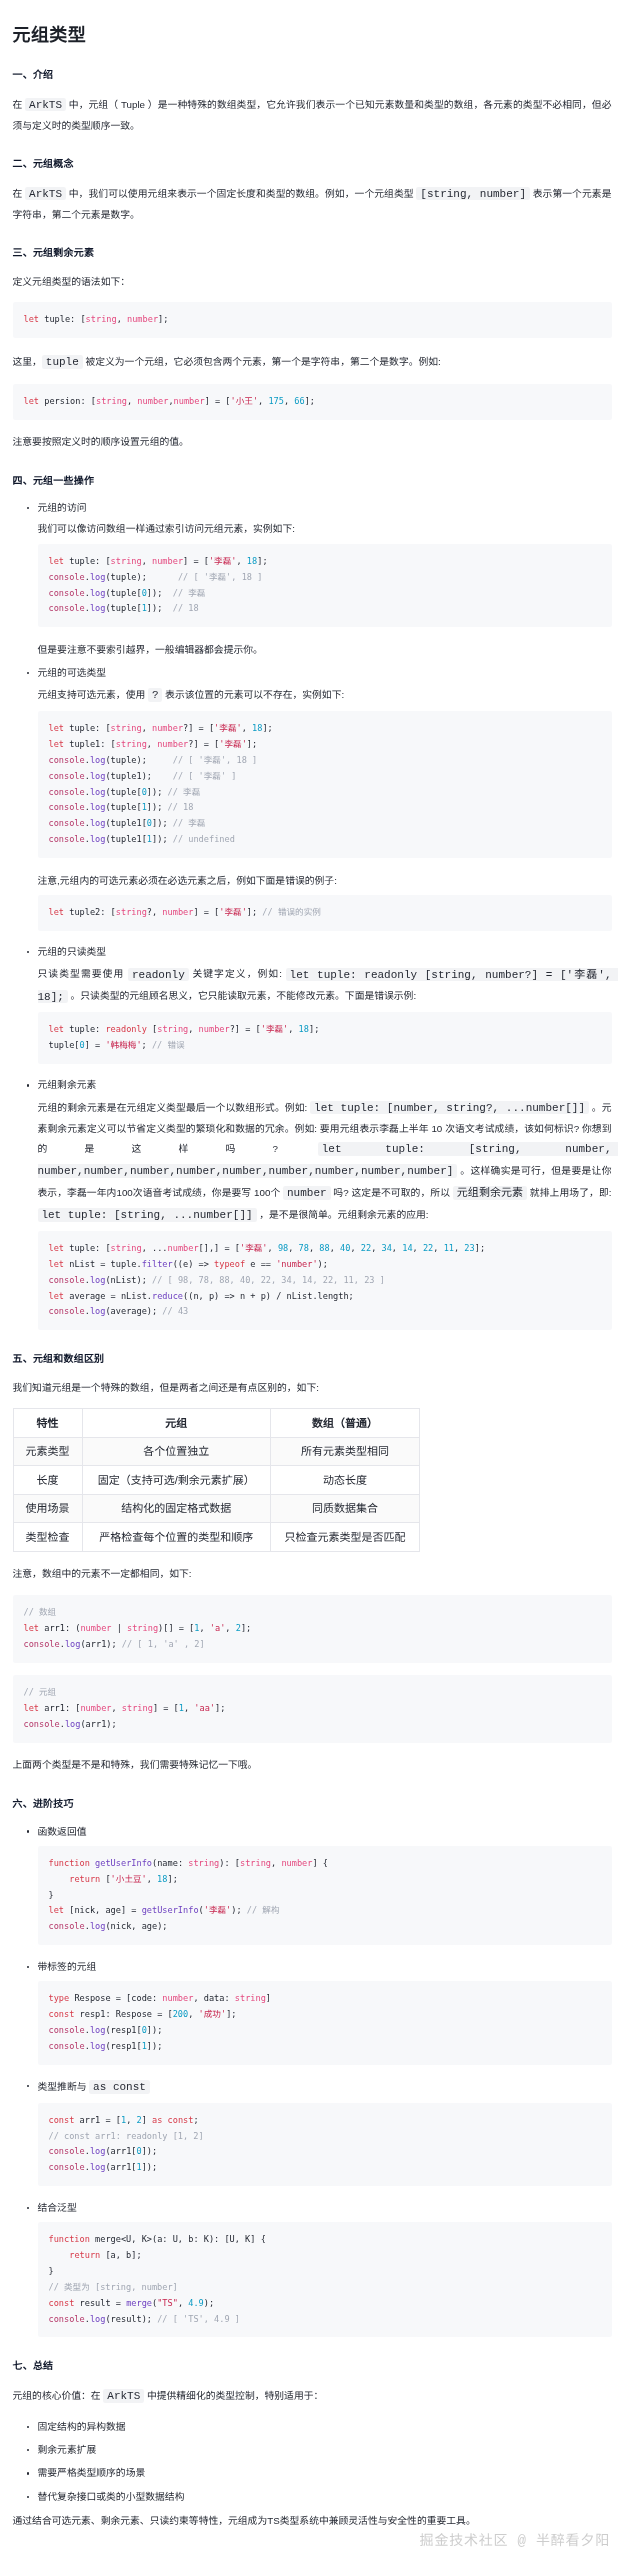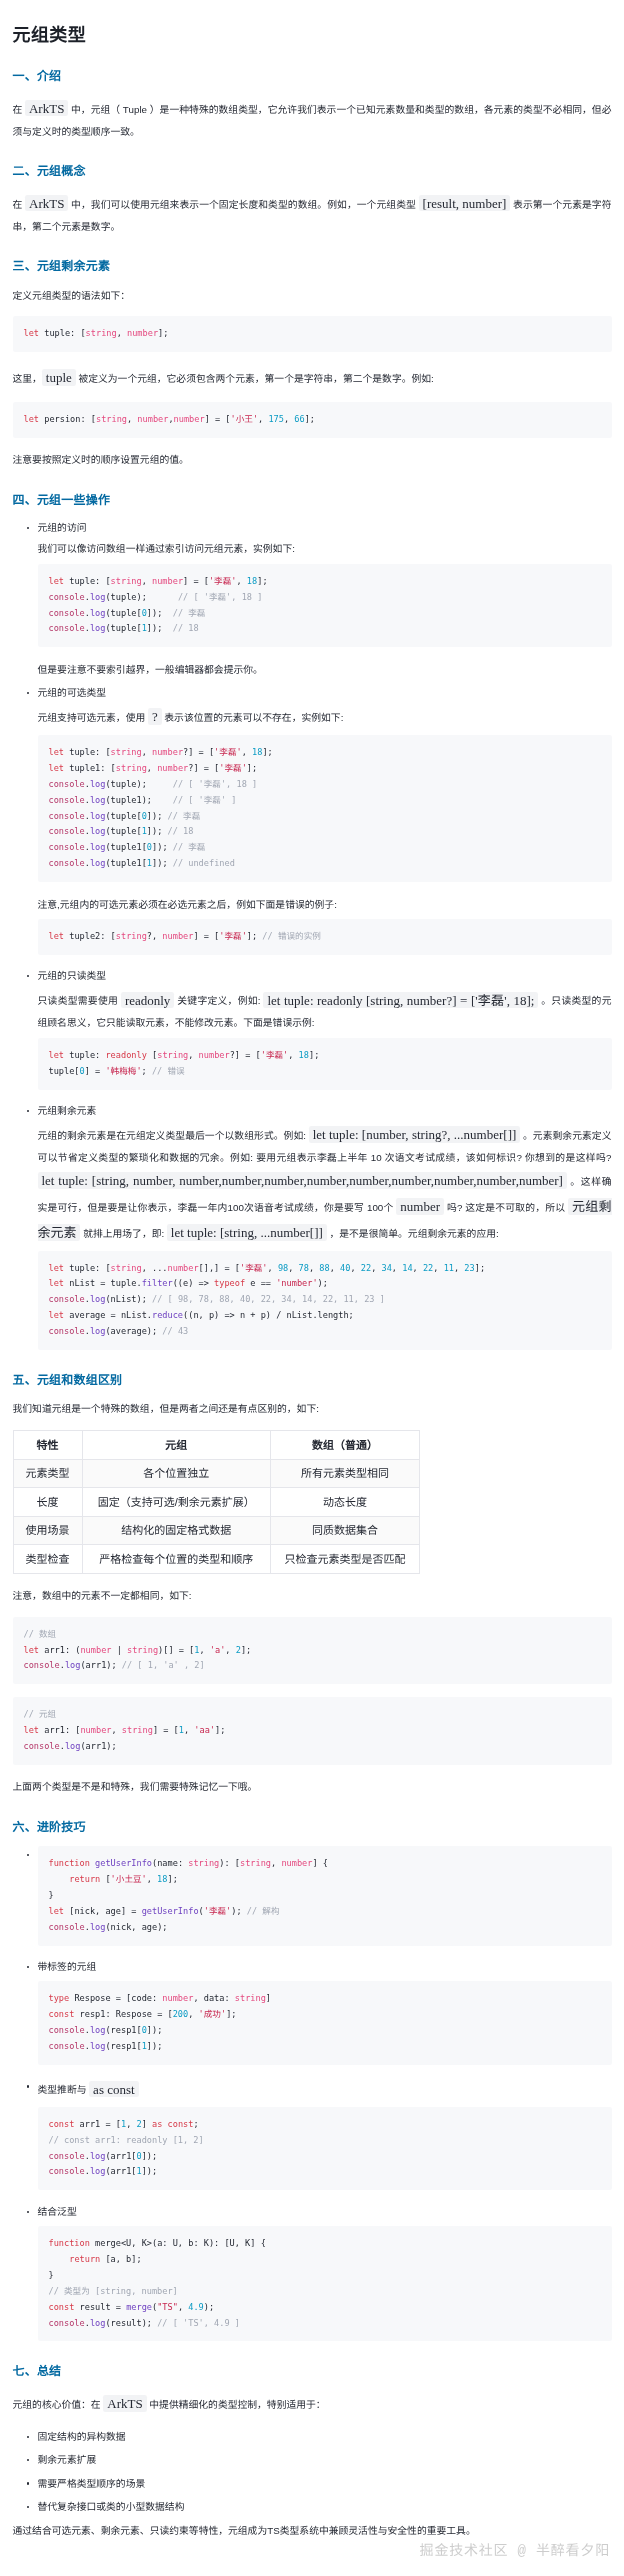--- a/index.html
+++ b/index.html
@@ -14,39 +14,39 @@
   .page { width:624px; padding: 17px 12.5px 14px 12.5px; position:relative; }
 
   h1.doc-title {
     font-size: 18px;
     font-weight: 700;
     color: #1d2129;
     margin: 3.1px 0 20px 0;
     letter-spacing: 0.4px;
   }
   h2.sec {
-    font-size: 12px;
+    font-size: 10px;
     font-weight: 700;
-    color: #0369a1;
+    color: #0f172a;
     margin: 20px 0 12.5px 0;
     letter-spacing: 0.2px;
   }
   p.para {
     font-size: 9.8px;
     line-height: 2.0;
     color: #252933;
     margin: 0 0 11px 0;
     text-align: justify;
   }
   code.ic {
     background: #f2f3f5;
     border-radius: 2.3px;
     padding: 0.8px 3.9px;
-    font-family: Liberation Serif, serif;
-    font-size: 13px;
+    font-family: Liberation Mono, monospace;
+    font-size: 11px;
     color: #252933;
     white-space: pre-wrap;
   }
   pre.code {
     background: #f7f8fa;
     border-radius: 2.3px;
     padding: 10px 11px;
     margin: 4.7px 0 12.5px 0;
     font-family: "DejaVu Sans Mono", "Liberation Mono", monospace;
     font-size: 8.6px;
@@ -107,21 +107,21 @@
 <body>
 
 <div class="page">
 
   <h1 class="doc-title">元组类型</h1>
 
   <h2 class="sec">一、介绍</h2>
   <p class="para"><span>在 </span><code class="ic">ArkTS</code><span> 中，元组（ Tuple ）是一种特殊的数组类型，它允许我们表示一个已知元素数量和类型的数组，各元素的类型不必相同，但必须与定义时的类型顺序一致。</span></p>
 
   <h2 class="sec">二、元组概念</h2>
-  <p class="para"><span>在 </span><code class="ic">ArkTS</code><span> 中，我们可以使用元组来表示一个固定长度和类型的数组。例如，一个元组类型 </span><code class="ic">[result, number]</code><span> 表示第一个元素是字符串，第二个元素是数字。</span></p>
+  <p class="para"><span>在 </span><code class="ic">ArkTS</code><span> 中，我们可以使用元组来表示一个固定长度和类型的数组。例如，一个元组类型 </span><code class="ic">[string, number]</code><span> 表示第一个元素是字符串，第二个元素是数字。</span></p>
 
   <h2 class="sec">三、元组剩余元素</h2>
   <p class="para">定义元组类型的语法如下：</p>
   <pre class="code"><span class="kw">let</span> tuple: [<span class="ty">string</span>, <span class="ty">number</span>];</pre>
   <p class="para"><span>这里，</span><code class="ic">tuple</code><span> 被定义为一个元组，它必须包含两个元素，第一个是字符串，第二个是数字。例如:</span></p>
   <pre class="code"><span class="kw">let</span> persion: [<span class="ty">string</span>, <span class="ty">number</span>,<span class="ty">number</span>] = [<span class="str">'小王'</span>, <span class="num">175</span>, <span class="num">66</span>];</pre>
   <p class="para">注意要按照定义时的顺序设置元组的值。</p>
 
   <h2 class="sec">四、元组一些操作</h2>
   <ul class="blist">
@@ -203,20 +203,21 @@
 <span class="kw">let</span> arr1: (<span class="ty">number</span> | <span class="ty">string</span>)[] = [<span class="num">1</span>, <span class="str">'a'</span>, <span class="num">2</span>];
 <span class="obj">console</span>.<span class="fn">log</span>(arr1); <span class="cmt">// [ 1, 'a' , 2]</span></pre>
   <pre class="code"><span class="cmt">// 元组</span>
 <span class="kw">let</span> arr1: [<span class="ty">number</span>, <span class="ty">string</span>] = [<span class="num">1</span>, <span class="str">'aa'</span>];
 <span class="obj">console</span>.<span class="fn">log</span>(arr1);</pre>
   <p class="para">上面两个类型是不是和特殊，我们需要特殊记忆一下哦。</p>
 
   <h2 class="sec">六、进阶技巧</h2>
   <ul class="blist">
     <li>
+      <div class="li-title">函数返回值</div>
       <pre class="code"><span class="kw">function</span> <span class="fn">getUserInfo</span>(name: <span class="ty">string</span>): [<span class="ty">string</span>, <span class="ty">number</span>] {
     <span class="kw">return</span> [<span class="str">'小土豆'</span>, <span class="num">18</span>];
 }
 <span class="kw">let</span> [nick, age] = <span class="fn">getUserInfo</span>(<span class="str">'李磊'</span>); <span class="cmt">// 解构</span>
 <span class="obj">console</span>.<span class="fn">log</span>(nick, age);</pre>
     </li>
     <li>
       <div class="li-title">带标签的元组</div>
       <pre class="code"><span class="kw">type</span> Respose = [code: <span class="ty">number</span>, data: <span class="ty">string</span>]
 <span class="kw">const</span> resp1: Respose = [<span class="num">200</span>, <span class="str">'成功'</span>];

